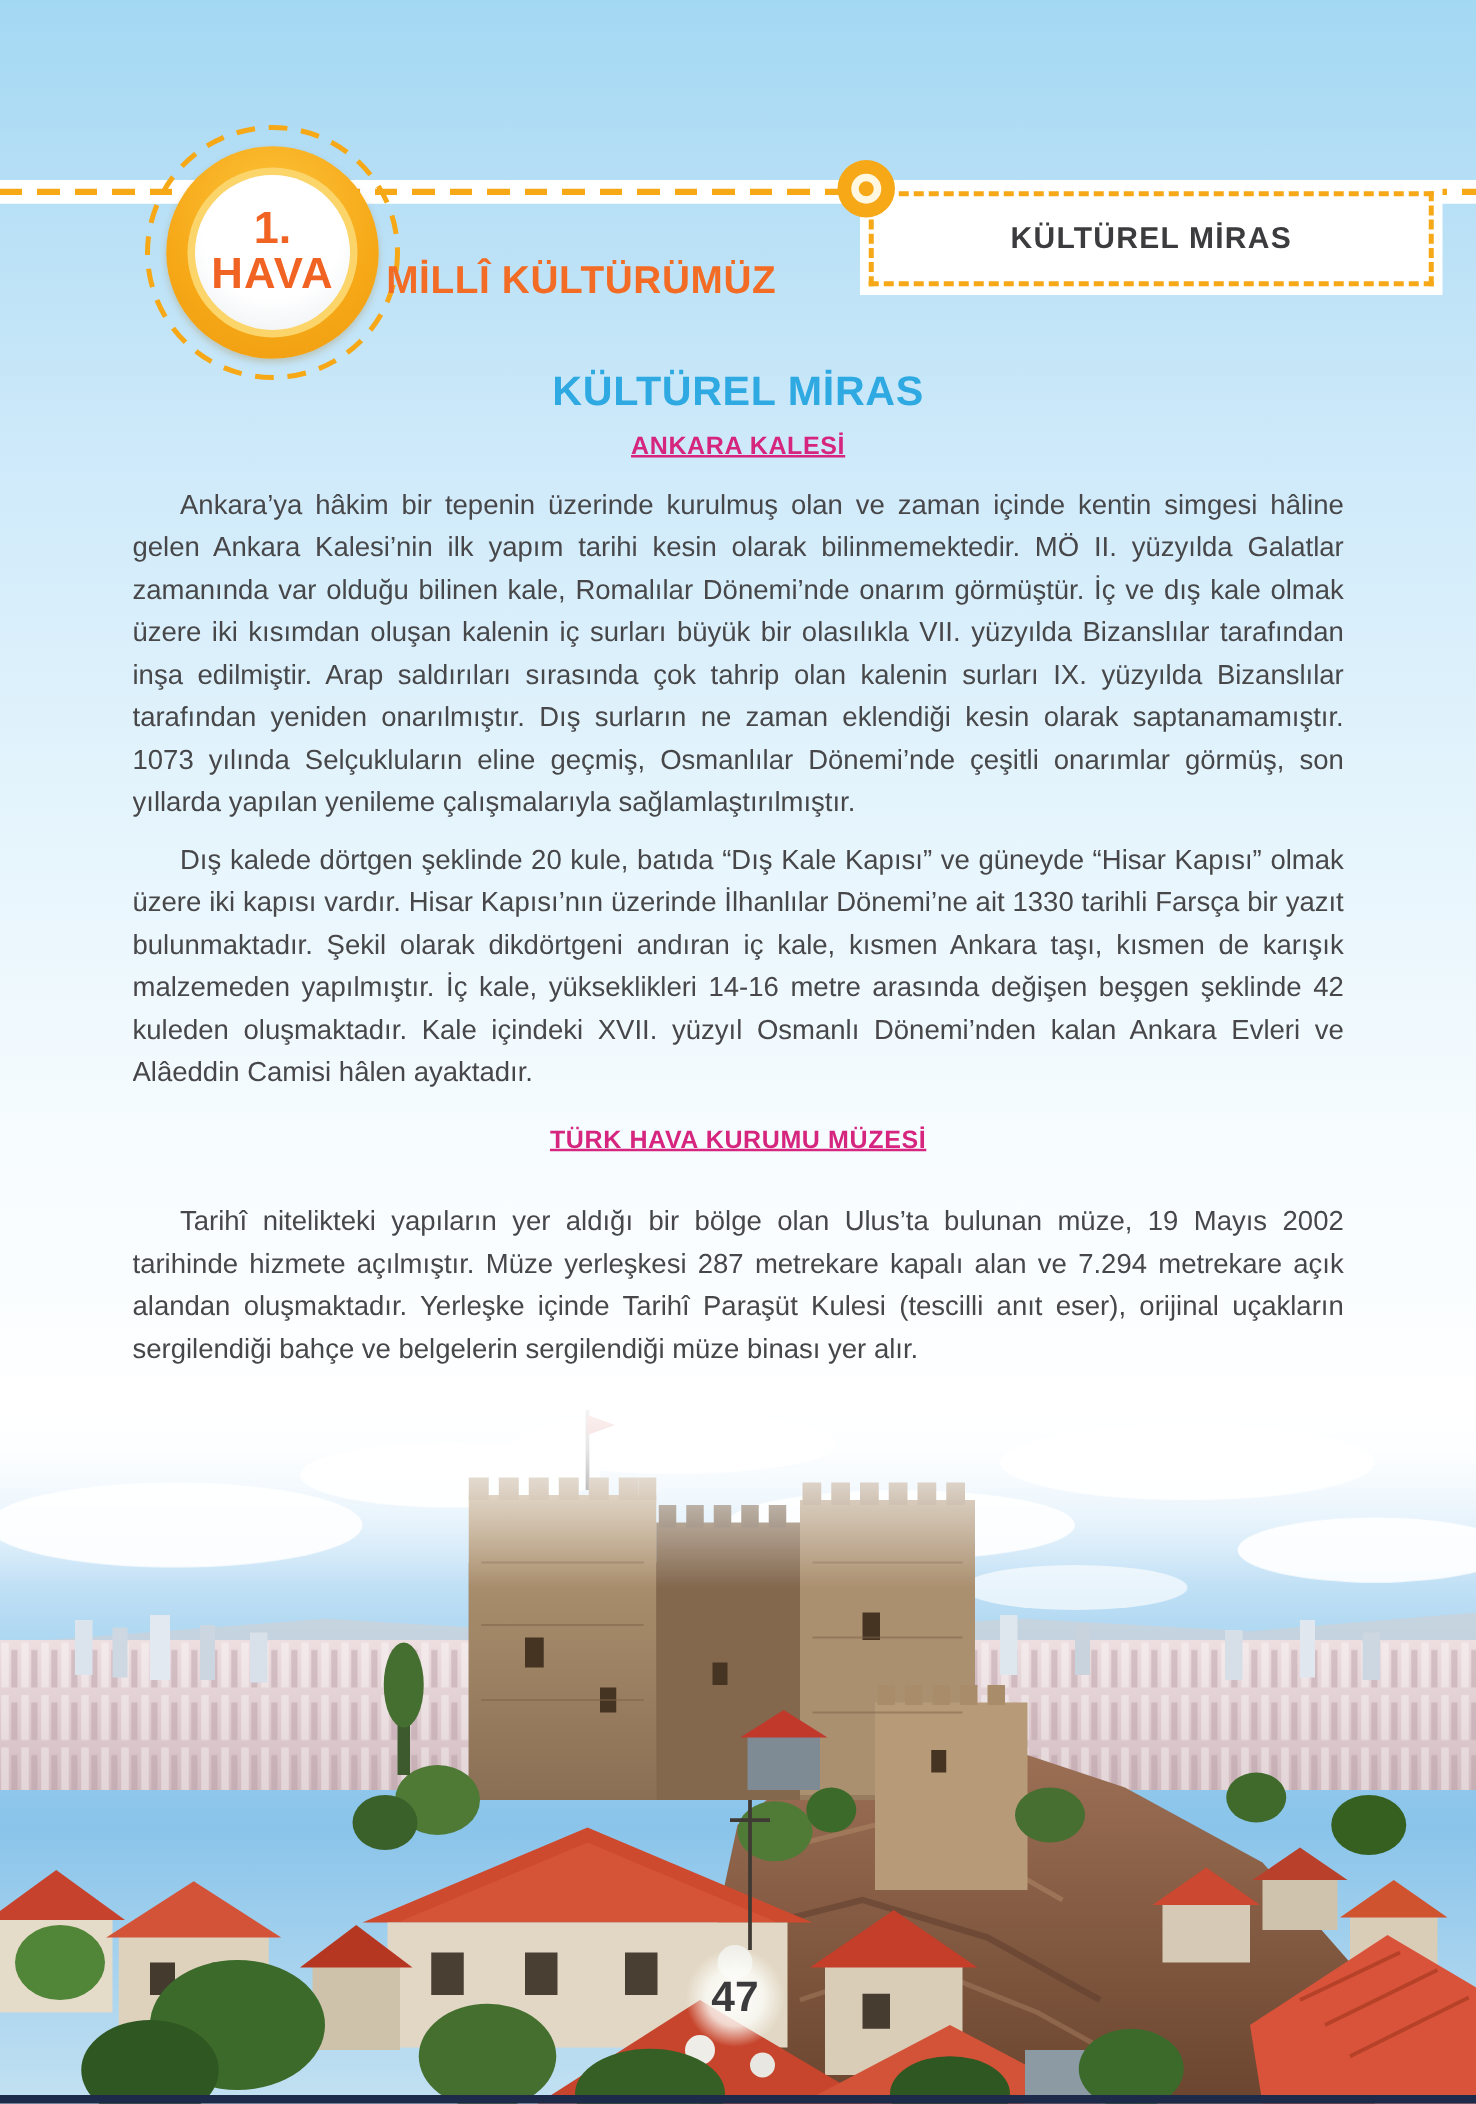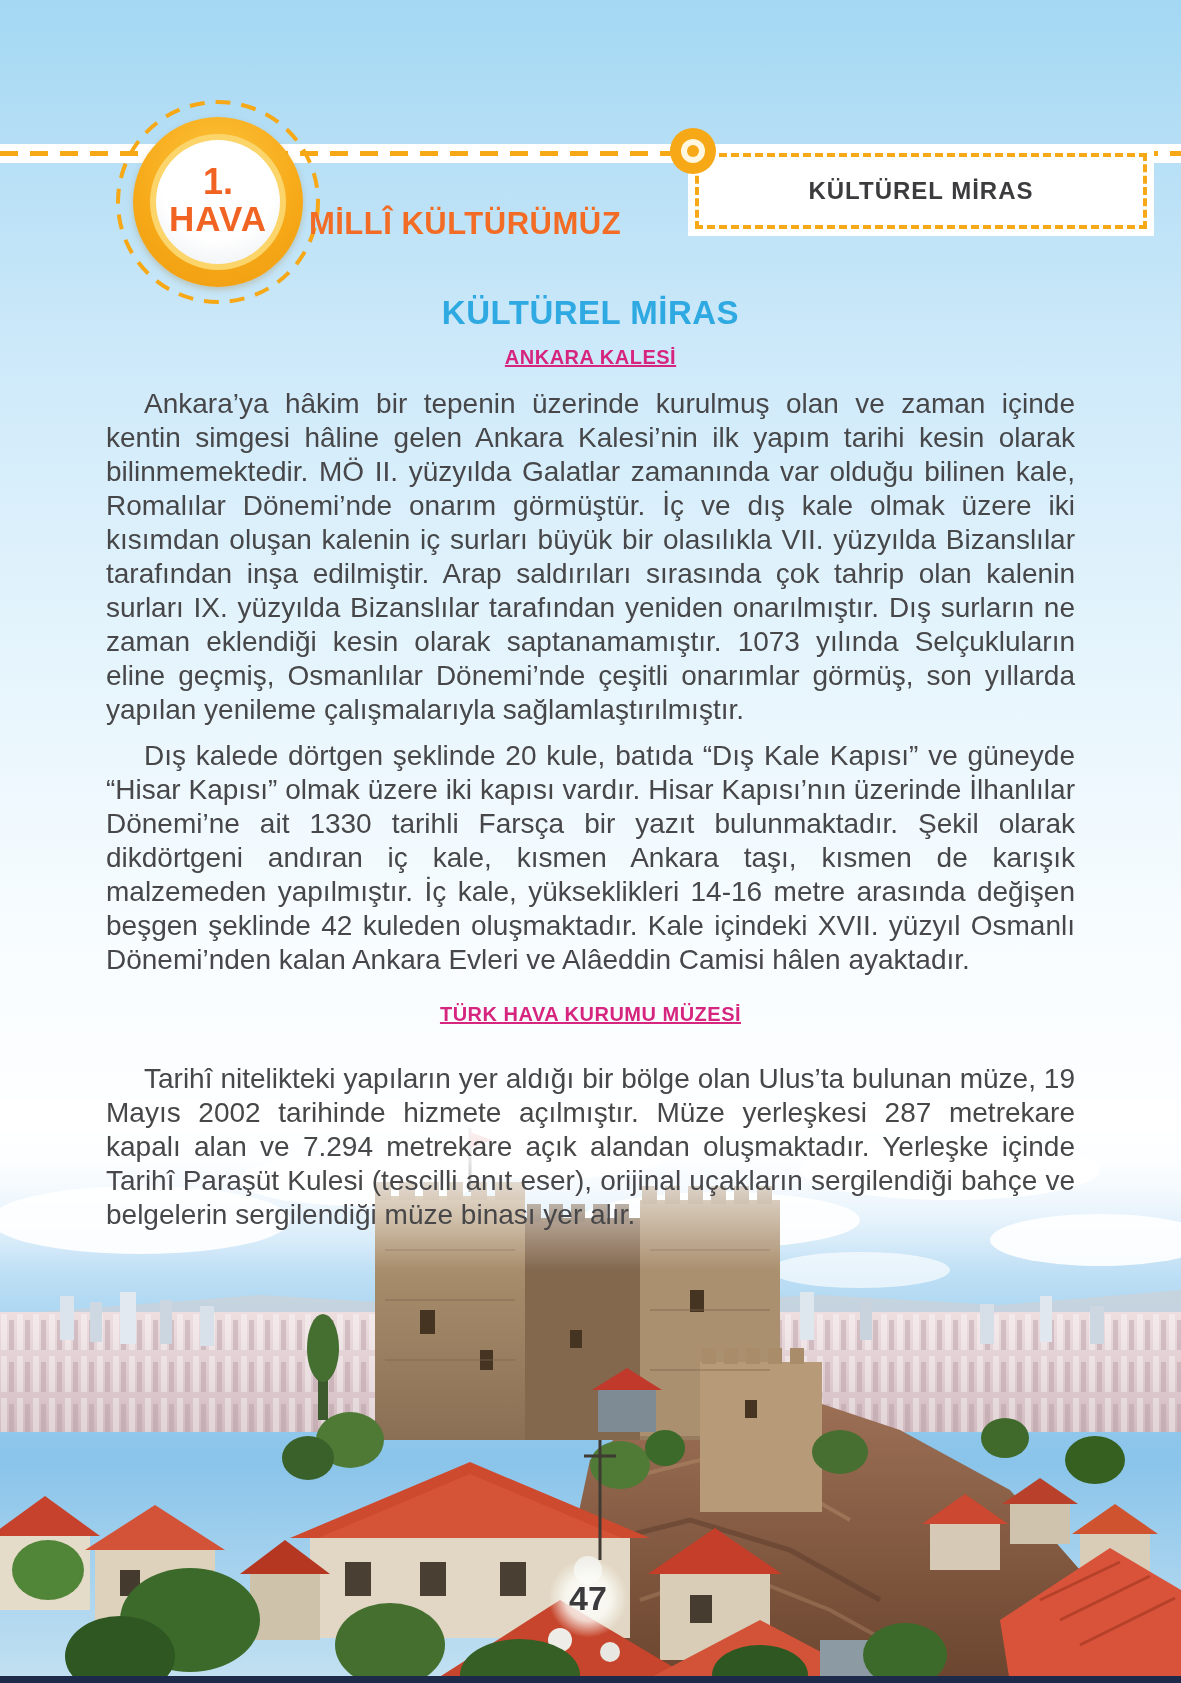--- a/index.html
+++ b/index.html
@@ -49,21 +49,21 @@
   .subtitle{
     position:absolute;left:688px;top:246px;width:466px;text-align:center;
     color:#3da8a3;font-size:24px;font-weight:bold;
   }
   
   .article{position:absolute;left:106px;top:294px;width:969px;z-index:3;}
   .main-heading{margin:0 0 14px 0;text-align:center;color:#2fa9e1;font-size:33px;font-weight:bold;letter-spacing:.5px;}
   .section-title{margin:10px 0 18px 0;text-align:center;color:#d6257f;font-size:20px;font-weight:bold;letter-spacing:.5px;text-decoration:underline;}
   .section-title.second{margin-top:26px;margin-bottom:36px;}
   .article p{
-    margin:12px 0 10px 0;color:#474749;font-size:28px;line-height:34px;
+    margin:12px 0 10px 0;color:#474749;font-size:22px;line-height:34px;
     text-align:justify;text-indent:38px;
   }
   
   .photo{position:absolute;left:0;top:1100px;width:1181px;height:583px;z-index:1;}
   .photo svg{display:block;}
   .photo-fade{
     position:absolute;left:0;top:0;width:100%;height:170px;z-index:2;
     background:linear-gradient(180deg,#ffffff 0%,rgba(255,255,255,.85) 35%,rgba(255,255,255,0) 100%);
   }
   

